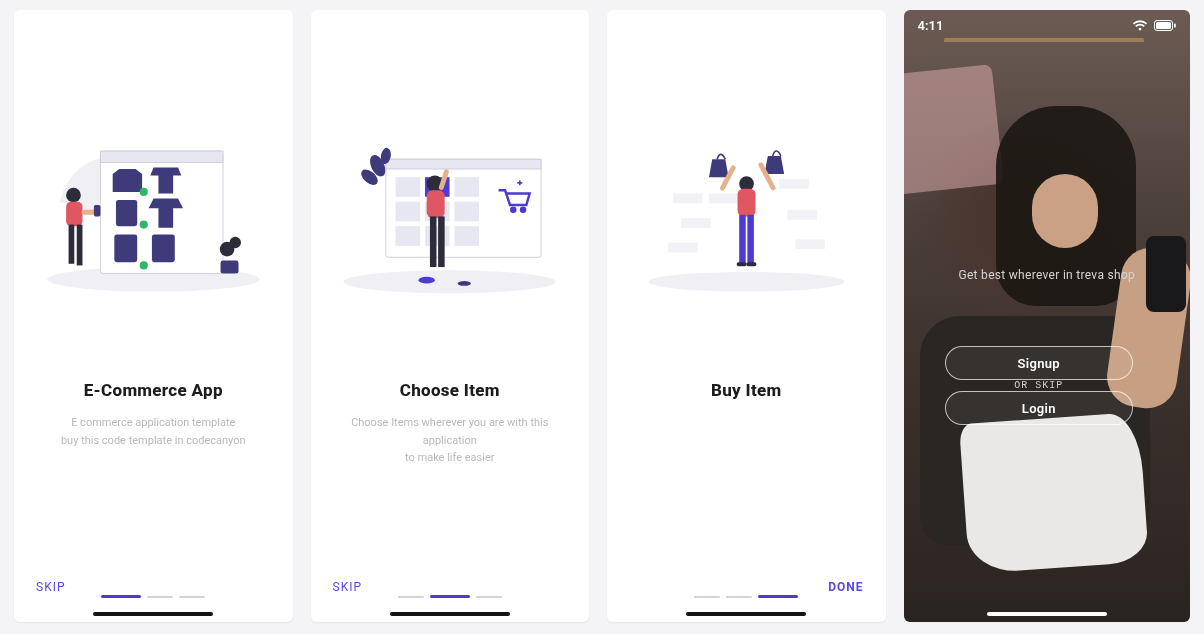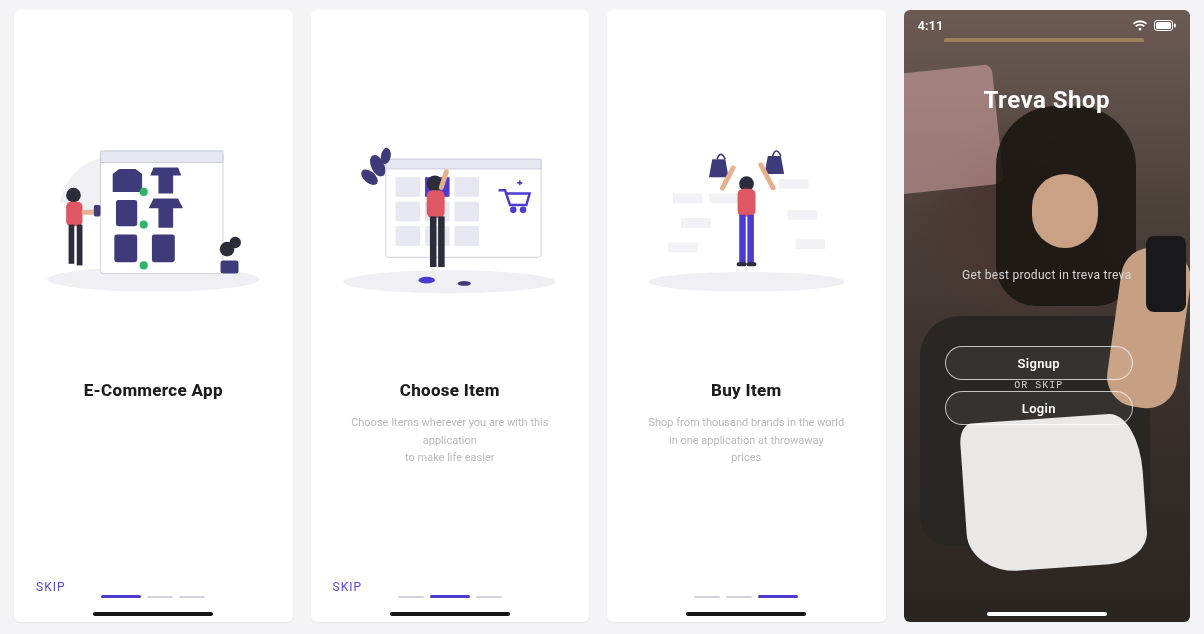--- a/index.html
+++ b/index.html
@@ -256,20 +256,22 @@
         <rect x="56" y="128" width="7" height="50" fill="#2d2c3a"></rect>
         <rect x="62" y="110" width="18" height="6" rx="3" fill="#e7b08d"></rect>
         <rect x="77" y="104" width="8" height="14" rx="2" fill="#3f3a7a"></rect>
 
         <rect x="232" y="172" width="22" height="16" rx="3" fill="#3f3a7a"></rect>
         <circle cx="240" cy="158" r="9" fill="#2d2c3a"></circle>
         <circle cx="250" cy="150" r="7" fill="#2d2c3a"></circle>
       </svg>
     </div>
     <h2>E-Commerce App</h2>
+    <p class="desc">E commerce application template
+buy this code template in codecanyon</p>
     <div class="dots">
       <span class="d1 active"></span>
       <span class="d2"></span>
       <span class="d3"></span>
     </div>
     <div class="footer">
       <span class="skip">SKIP</span>
     </div>
     <div class="home-indicator"></div>
   </div>
@@ -353,27 +355,27 @@
 
         <circle cx="150" cy="78" r="9" fill="#2d2c3a"></circle>
         <rect x="139" y="84" width="22" height="34" rx="7" fill="#e05764"></rect>
         <rect x="141" y="116" width="8" height="60" fill="#4d3bd1"></rect>
         <rect x="151" y="116" width="8" height="60" fill="#4d3bd1"></rect>
         <rect x="138" y="174" width="12" height="5" rx="2" fill="#2d2c3a"></rect>
         <rect x="150" y="174" width="12" height="5" rx="2" fill="#2d2c3a"></rect>
       </svg>
     </div>
     <h2>Buy Item</h2>
-    <p class="desc">Shop from thousand brands in the world
-in one application at throwaway
-prices</p>
     <div class="dots">
       <span class="d2"></span>
       <span class="d3"></span>
       <span class="d1 active"></span>
+    </div>
+    <div class="footer">
+      <span class="done">DONE</span>
     </div>
     <div class="home-indicator"></div>
   </div>
 
   <div class="photo">
     <div class="hanger"></div>
     <div class="tee"></div>
     <div class="hair"></div>
     <div class="face"></div>
     <div class="jacket"></div>
@@ -388,22 +390,21 @@
           <path d="M8 10.5a1.4 1.4 0 100-2.8 1.4 1.4 0 000 2.8zM3.2 5.7a6.8 6.8 0 019.6 0l-1.3 1.3a4.9 4.9 0 00-7 0L3.2 5.7zM.8 3.3a10.2 10.2 0 0114.4 0L13.9 4.6a8.3 8.3 0 00-11.8 0L.8 3.3z" fill="#fff"></path>
         </svg>
         <svg width="22" height="11" viewBox="0 0 22 11">
           <rect x="0.5" y="0.5" width="18" height="10" rx="2.5" stroke="#fff" fill="none"></rect>
           <rect x="2" y="2" width="15" height="7" rx="1.5" fill="#fff"></rect>
           <rect x="20" y="3.5" width="1.8" height="4" rx="1" fill="#fff"></rect>
         </svg>
       </span>
     </div>
 
-    <div class="brand">Treva Shop</div>
-    <div class="tagline">Get best product in treva treva</div>
+    <div class="tagline">Get best wherever in treva shop</div>
 
     <div class="btns">
       <div class="pillbtn">Signup</div>
       <div class="orskip">OR SKIP</div>
       <div class="pillbtn">Login</div>
     </div>
 
     <div class="home-indicator"></div>
   </div>
 

